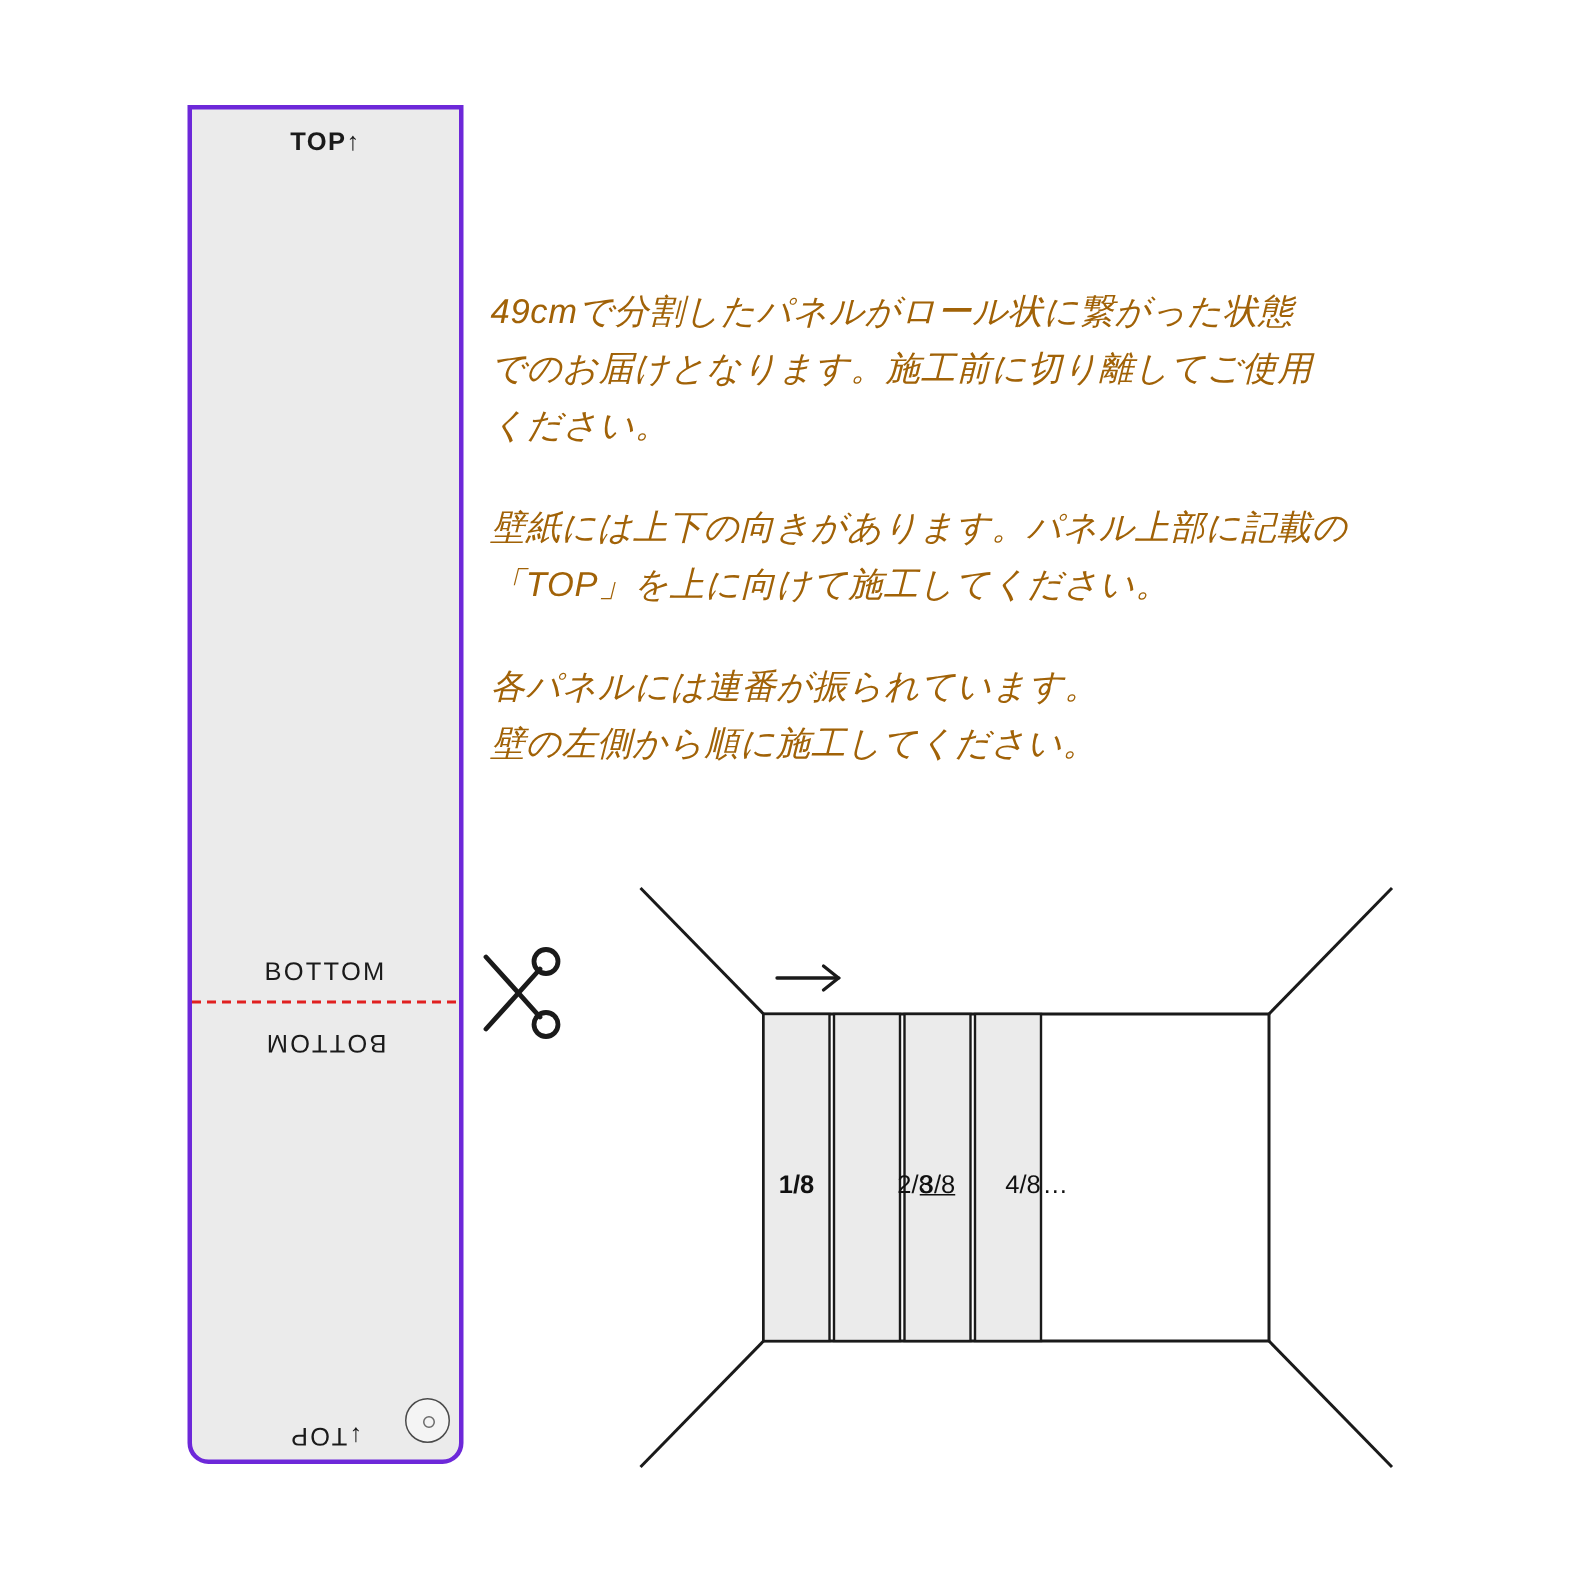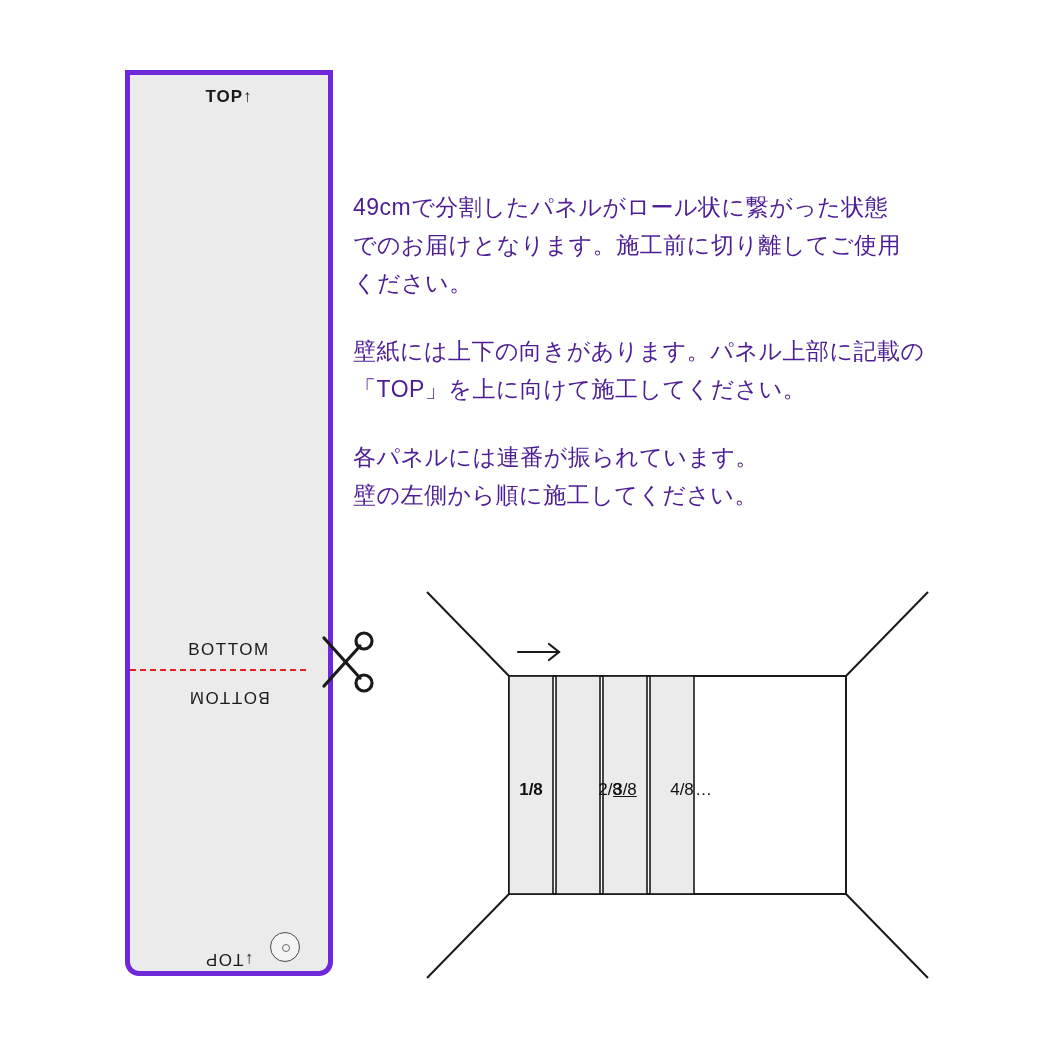--- a/index.html
+++ b/index.html
@@ -21,24 +21,24 @@
     position: absolute;
     left: 125px;
     top: 70px;
     width: 178px;
     height: 908px;
   }
   .roll-body {
     position: absolute;
     left: 0;
     top: 0;
-    width: 208px;
+    width: 184px;
     height: 906px;
     background: #ebebeb;
-    border: 5px solid #6d28d9;
+    border: 3px solid #6d28d9;
     border-radius: 0 0 14px 14px;
     box-sizing: border-box;
   }
   .roll-label {
     position: absolute;
     width: 100%;
     text-align: center;
     font-size: 17px;
     letter-spacing: 1px;
     color: #1a1a1a;
@@ -98,27 +98,28 @@
     position: absolute;
     left: 312px;
     top: 628px;
     width: 70px;
     height: 70px;
   }
 
   
   .text-block {
     position: absolute;
-    left: 353px;
+    left: 327px;
     top: 188px;
     width: 600px;
-    color: #4c1d95;
+    color: #a16207;
     font-size: 23px;
     line-height: 38px;
     letter-spacing: 0.5px;
+    font-style: italic;
   }
   .para {
     margin: 0 0 30px 0;
     white-space: pre-line;
   }
   .para:last-child { margin-bottom: 0; }
 
   
   .room {
     position: absolute;

